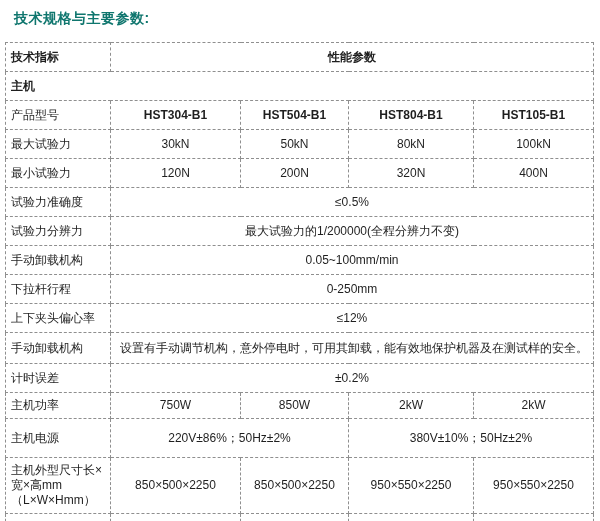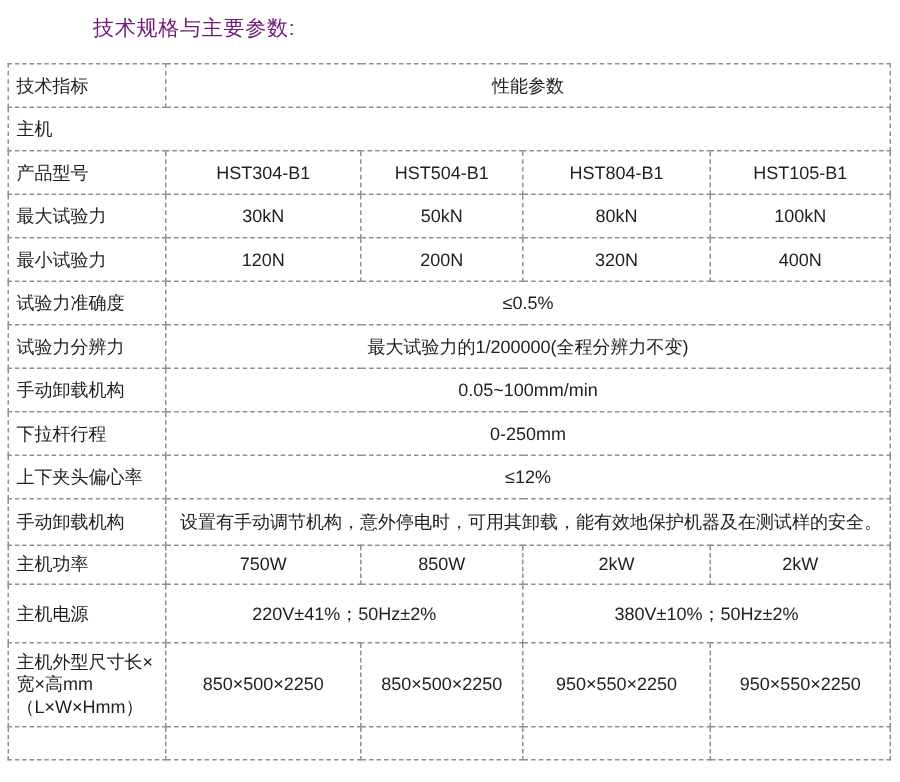--- a/index.html
+++ b/index.html
@@ -2,36 +2,36 @@
 <html><head>
 <meta charset="utf-8">
 <style>
   html,body{margin:0;padding:0;background:#fff;}
   .page{
     position:relative;width:600px;height:521px;background:#ffffff;
     overflow:hidden;font-family:"Liberation Sans","DejaVu Sans",sans-serif;
     color:#1f1f1f;
   }
   .title{
-    padding:9px 0 0 14px;font-size:14px;line-height:18px;font-weight:normal;
-    color:#701a75;letter-spacing:0.5px;margin-left:48px;
+    padding:9px 0 0 14px;font-size:14px;line-height:18px;font-weight:bold;
+    color:#0f766e;letter-spacing:0.5px;
   }
   table.spec{
     border-collapse:collapse;table-layout:fixed;
     margin:15px 0 0 5px;width:588px;font-size:12px;
   }
   table.spec td{
     border:1px dashed #8f8f8f;
     padding:2px 5px;vertical-align:middle;line-height:15px;
     overflow:hidden;
   }
   td.lbl{text-align:left;padding-left:8px;}
   td.ctr{text-align:center;}
   td.left{text-align:right;padding-left:10px;}
-  .bold{font-weight:normal;margin-left:40px;}
+  .bold{font-weight:bold;margin-left:40px;}
 </style>
 </head>
 <body>
 
 <div class="page">
   <div class="title">技术规格与主要参数:</div>
 
   <table class="spec">
     <colgroup>
       <col style="width:105px">
@@ -86,30 +86,34 @@
         <td class="ctr" colspan="4">0-250mm</td>
       </tr>
       <tr style="height:29px">
         <td class="lbl">上下夹头偏心率</td>
         <td class="ctr" colspan="4">≤12%</td>
       </tr>
       <tr style="height:31px">
         <td class="lbl">手动卸载机构</td>
         <td class="left" colspan="4">设置有手动调节机构，意外停电时，可用其卸载，能有效地保护机器及在测试样的安全。</td>
       </tr>
+      <tr style="height:29px">
+        <td class="lbl">计时误差</td>
+        <td class="ctr" colspan="4">±0.2%</td>
+      </tr>
       <tr style="height:26px">
         <td class="lbl">主机功率</td>
         <td class="ctr">750W</td>
         <td class="ctr">850W</td>
         <td class="ctr">2kW</td>
         <td class="ctr">2kW</td>
       </tr>
       <tr style="height:39px">
         <td class="lbl">主机电源</td>
-        <td class="ctr" colspan="2">220V±41%；50Hz±2%</td>
+        <td class="ctr" colspan="2">220V±86%；50Hz±2%</td>
         <td class="ctr" colspan="2">380V±10%；50Hz±2%</td>
       </tr>
       <tr style="height:56px">
         <td class="lbl">主机外型尺寸长×宽×高mm（L×W×Hmm）</td>
         <td class="ctr">850×500×2250</td>
         <td class="ctr">850×500×2250</td>
         <td class="ctr">950×550×2250</td>
         <td class="ctr">950×550×2250</td>
       </tr>
       <tr style="height:22px">

